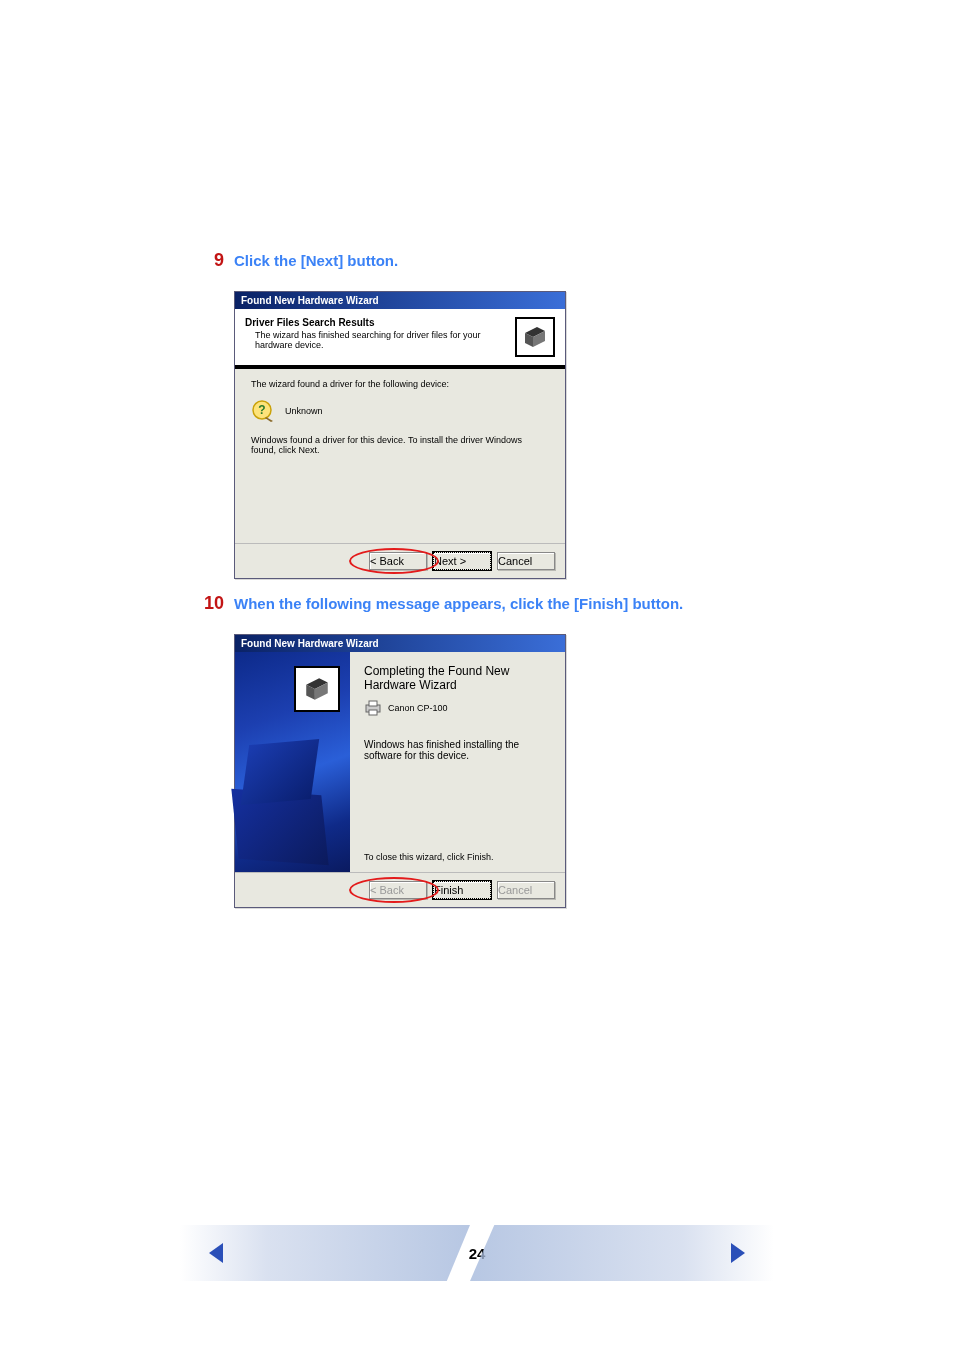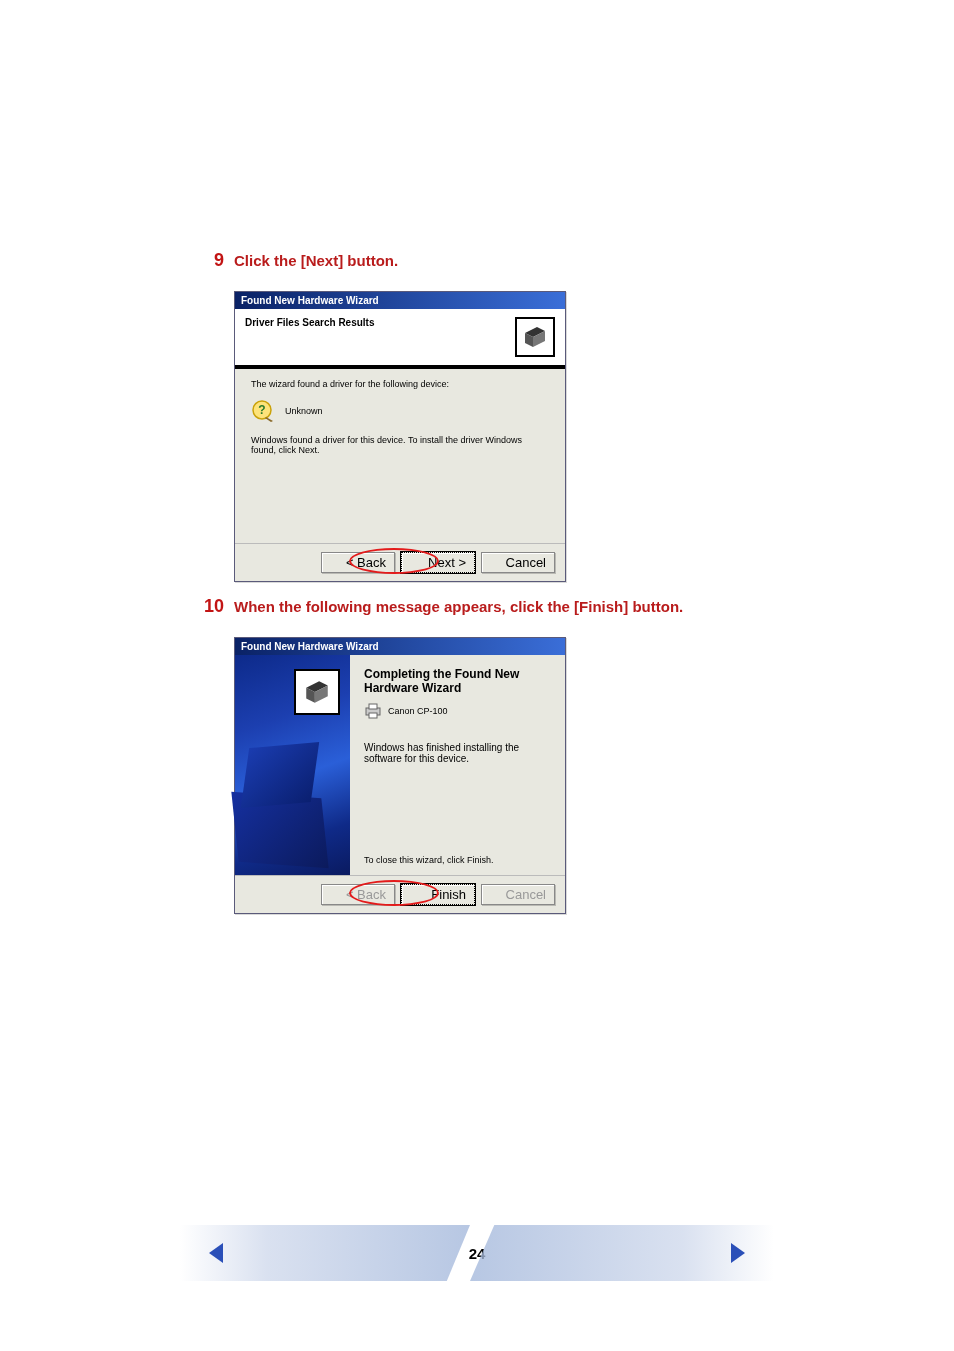--- a/index.html
+++ b/index.html
@@ -24,21 +24,21 @@
     color: #c21414;
     font-weight: bold;
     font-size: 18px;
     width: 24px;
     text-align: right;
     margin-right: 10px;
   }
   .step-title {
     font-weight: bold;
     font-size: 15px;
-    color: #b91c1c;
+    color: #3b82f6;
     padding-top: 2px;
   }
   .step-body {
     margin-left: 34px;
     font-size: 13px;
     color: #000;
     margin-top: 20px;
   }
 
   
@@ -90,26 +90,26 @@
 
   .wiz-buttons {
     border-top: 1px solid #bbb;
     padding: 8px 10px;
     display: flex;
     justify-content: flex-end;
     gap: 6px;
   }
   .btn {
     min-width: 56px;
-    padding: 2px 8px;
-    font-size: 13px;
+    padding: 2px 0;
+    font-size: 11px;
     background: #e8e8e0;
     border: 1px solid #888;
     box-shadow: 1px 1px 0 #fff inset, 1px 1px 0 rgba(0,0,0,0.2);
-    text-align: right;
+    text-align: left;
     position: relative;
   }
   .btn.disabled { color: #999; }
   .highlight-oval {
     position: absolute;
     border: 2px solid #e31b1b;
     border-radius: 50%;
     pointer-events: none;
   }
 
@@ -150,21 +150,21 @@
     width:90px; height:70px;
     background: linear-gradient(135deg,#1530a0,#0b1a5c);
     transform: skew(6deg,4deg);
   }
   .wiz2-right {
     flex: 1;
     background: #e8e8e0;
     padding: 12px 14px;
     position: relative;
   }
-  .wiz2-title { font-weight: bold; font-size: 12px; line-height: 1.2; }
+  .wiz2-title { font-weight: normal; font-size: 12px; line-height: 1.2; }
   .wiz2-dev-row { display:flex; align-items:center; margin-top:6px; }
   .wiz2-dev-ic { width:18px; height:18px; margin-right:6px; }
   .wiz2-dev-name { font-size: 9px; }
   .wiz2-msg { font-size: 10px; margin-top: 22px; }
   .wiz2-close { font-size: 9px; position:absolute; bottom:10px; }
 
   
   .footer {
     position: absolute;
     bottom: 70px;
@@ -223,20 +223,21 @@
     <div class="step-num">9</div>
     <div class="step-title">Click the [Next] button.</div>
   </div>
 
   <div class="step-body">
     <div class="wizard">
       <div class="titlebar">Found New Hardware Wizard</div>
       <div class="wiz-header">
         <div class="wiz-header-text">
           <div class="wiz-header-title">Driver Files Search Results</div>
+          <div class="wiz-header-sub">The wizard has finished searching for driver files for your hardware device.</div>
         </div>
         <div class="wiz-header-icon">
           <svg width="26" height="26" viewBox="0 0 26 26">
               <path d="M3 9 L15 3 L23 7 L11 13 Z" fill="#333"></path>
               <path d="M3 9 L3 19 L11 23 L11 13 Z" fill="#555"></path>
               <path d="M11 13 L23 7 L23 17 L11 23 Z" fill="#777"></path>
             </svg>
         </div>
       </div>
       <div class="wiz-body">

